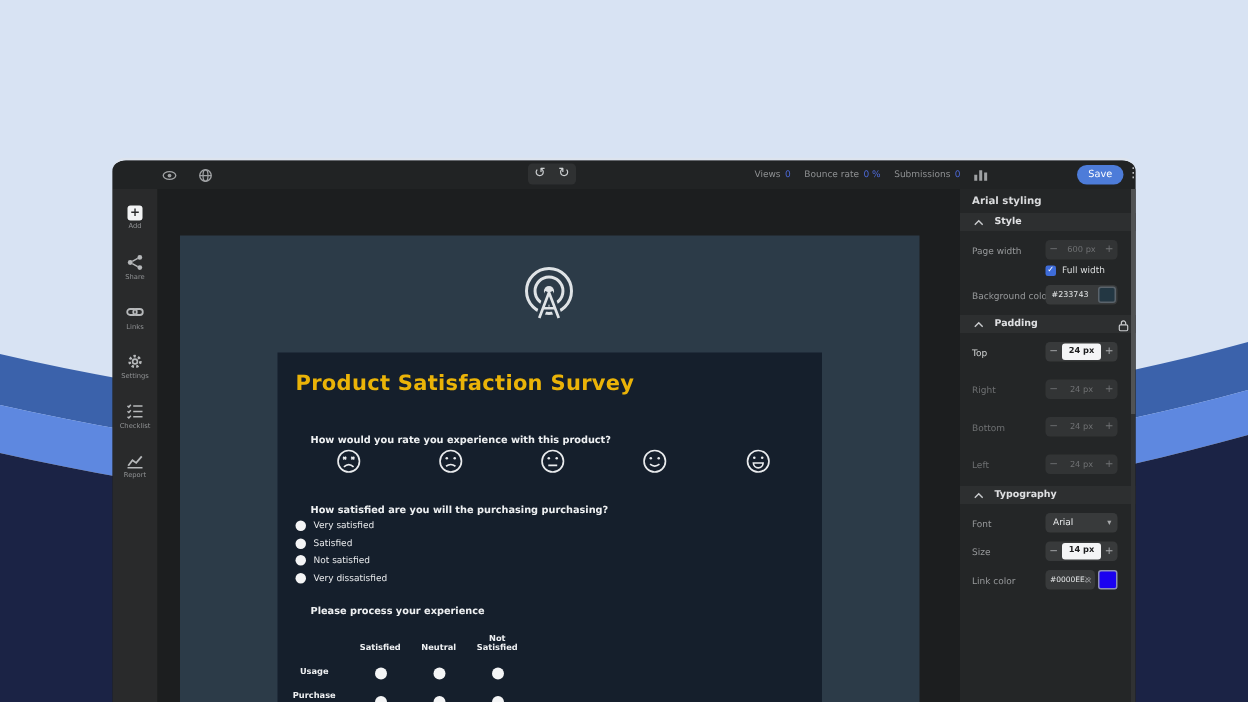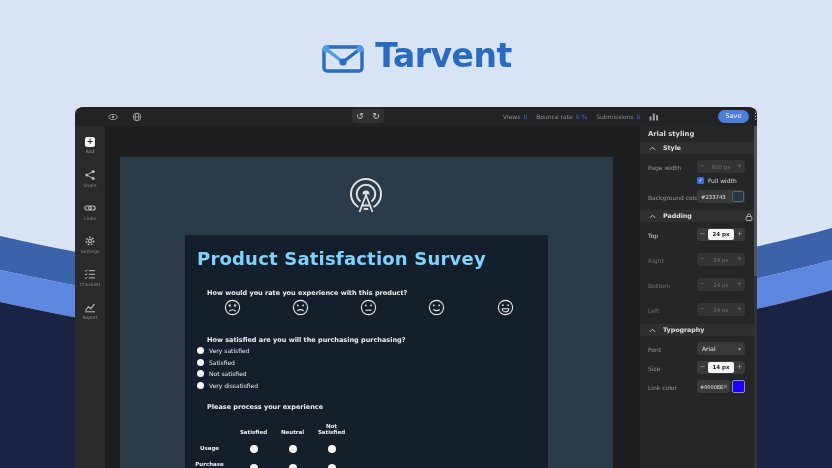--- a/index.html
+++ b/index.html
@@ -32,21 +32,21 @@
   .side-item { width:30px; height:26px; margin-bottom:7px; display:flex; flex-direction:column; align-items:center; justify-content:center; cursor:pointer; }
   .side-item .lbl { font-size:4.5px; color:#909294; margin-top:2px; }
   .addbox { width:10px; height:10px; background:#f2f3f4; border-radius:2px; color:#2a2b2c; font-size:8px; font-weight:bold; line-height:10px; text-align:center; }
   .side-ic { width:12px; height:12px; }
 
   
   .work { position:absolute; left:30px; top:19px; width:602px; height:344px; background:#1c1e1f; }
   .canvas { position:absolute; left:15px; top:31px; width:493px; height:313px; background:#2c3b48; }
   .bcast { position:absolute; left:224px; top:18px; width:44px; height:44px; }
   .card { position:absolute; left:65px; top:78px; width:363px; height:235px; background:#151f2c; }
-  .sv-title { position:absolute; left:12px; top:13px; font-size:18px; font-weight:bold; color:#7dd3fc; letter-spacing:0.2px; }
+  .sv-title { position:absolute; left:12px; top:13px; font-size:14px; font-weight:bold; color:#eab308; letter-spacing:0.2px; }
   .sv-q { position:absolute; left:12px; font-size:6.5px; font-weight:bold; color:#eef0f2;margin-left:10px; }
   .faces { position:absolute; left:0; top:64px; width:363px; height:18px; }
   .face { position:absolute; width:17px; height:17px; }
   .opts { position:absolute; left:12px; top:112px; display:flex; flex-direction:column; gap:4.6px; }
   .opt { display:flex; align-items:center; gap:5px; cursor:pointer; }
   .radio { width:7px; height:7px; border-radius:50%; background:#f4f5f6; }
   .opt .ol { font-size:6px; color:#e8eaec; }
   .matrix { position:absolute; left:0; top:180px; display:grid; grid-template-columns:49px 39px 39px 39px; }
   .mx-h { font-size:5.5px; font-weight:bold; color:#eef0f2; text-align:center; display:flex; align-items:flex-end; justify-content:center; height:24px; padding-bottom:3px; line-height:1.2; }
   .mx-rl { font-size:5.5px; font-weight:bold; color:#eef0f2; text-align:center; display:flex; align-items:center; justify-content:center; height:19px; line-height:1.2; }
@@ -95,31 +95,20 @@
 </head>
 <body>
 <div class="stage">
 
   <svg class="bgsvg" viewBox="0 0 832 468" preserveAspectRatio="none">
     <path d="M0,236 C280,300 560,302 832,228 L832,260 C560,334 280,332 0,270 Z" fill="#3b62ab"></path>
     <path d="M0,270 C280,332 560,334 832,260 L832,290 C560,366 280,364 0,302 Z" fill="#5e88e0"></path>
     <path d="M0,302 C280,364 560,366 832,290 L832,468 L0,468 Z" fill="#1b2345"></path>
   </svg>
 
-  <div class="brand">
-    <svg width="46" height="36" viewBox="0 0 46 36">
-      <rect x="4" y="9" width="38" height="24" rx="3" fill="none" stroke="#2a6ac0" stroke-width="3.4"></rect>
-      <path d="M6,11 L23,24" fill="none" stroke="#549be8" stroke-width="3.4" stroke-linecap="round"></path>
-      <path d="M23,24 L40,11" fill="none" stroke="#2a6ac0" stroke-width="3.4" stroke-linecap="round"></path>
-      <circle cx="6" cy="11" r="3.4" fill="#549be8"></circle>
-      <circle cx="23" cy="24" r="3.6" fill="#2a6ac0"></circle>
-      <circle cx="40" cy="11" r="3.4" fill="#549be8"></circle>
-    </svg>
-    <span class="brand-name">Tarvent</span>
-  </div>
 
   <div class="window">
 
     <div class="topbar">
       <svg class="tb-icon" style="left:33px" viewBox="0 0 12 12">
         <ellipse cx="6" cy="6" rx="5" ry="3.1" fill="none" stroke="currentColor" stroke-width="1.1"></ellipse>
         <circle cx="6" cy="6" r="1.5" fill="currentColor"></circle>
       </svg>
       <svg class="tb-icon" style="left:57px" viewBox="0 0 12 12">
         <circle cx="6" cy="6" r="4.6" fill="none" stroke="currentColor" stroke-width="1.1"></circle>

